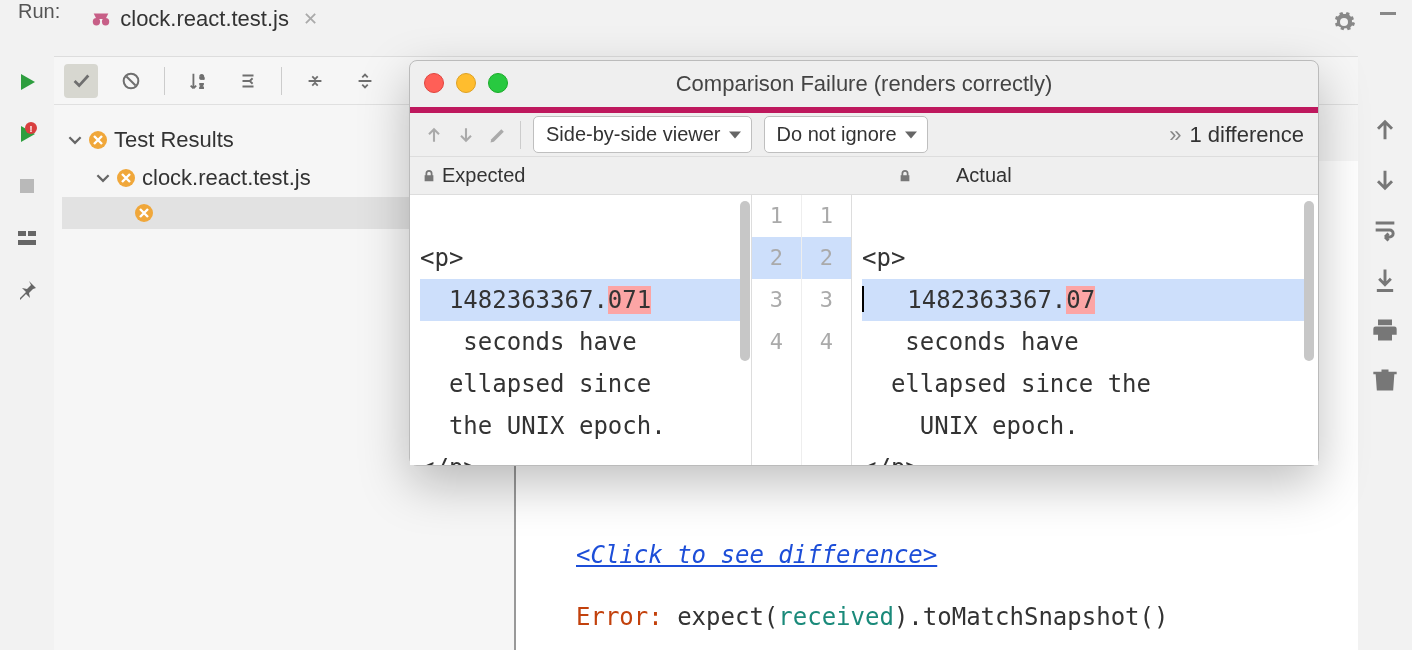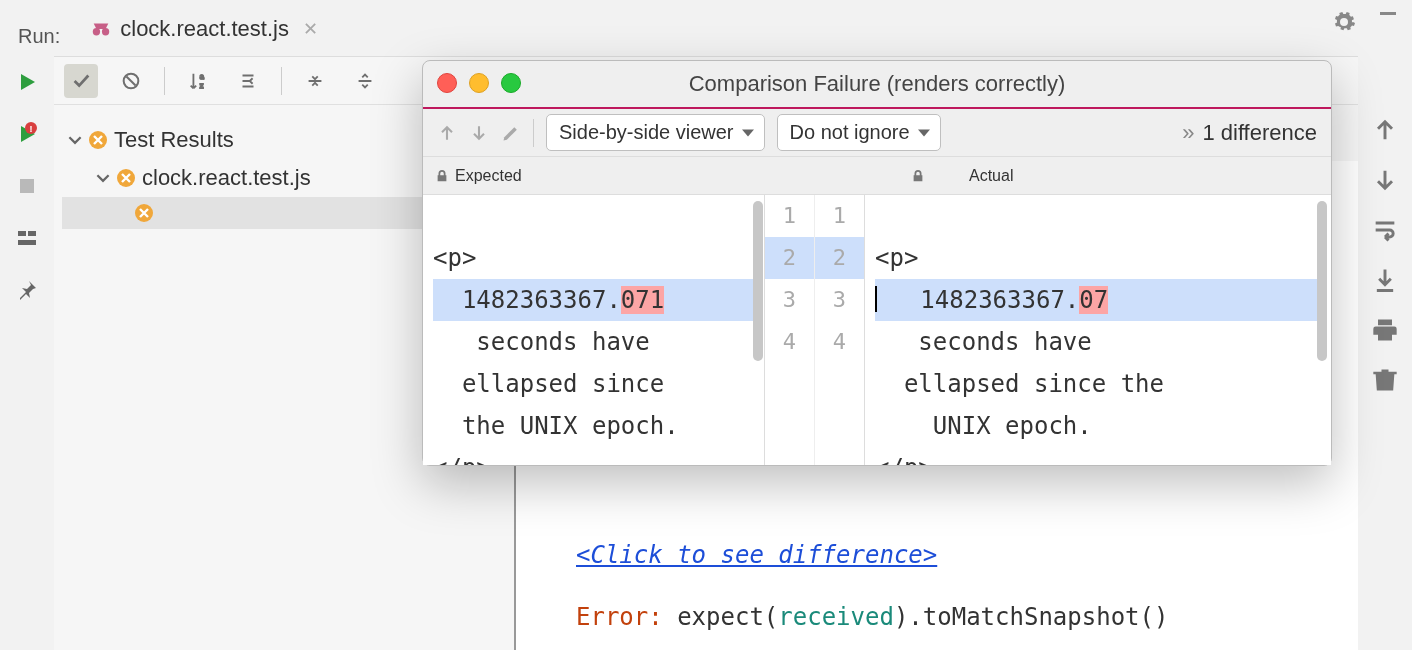--- a/index.html
+++ b/index.html
@@ -1,19 +1,19 @@
 <!DOCTYPE html>
 <html><head>
 <meta charset="utf-8">
 <style>
 * { box-sizing: border-box; margin: 0; padding: 0; }
 body { font-family: -apple-system, "Segoe UI", sans-serif; background: #f2f2f2; width: 1412px; height: 650px; overflow: hidden; position: relative; font-size: 20px; color: #333; }
 
 
-.tabbar { display: flex; align-items: flex-end; height: 48px; padding: 0 10px; gap: 12px; }
+.tabbar { display: flex; align-items: flex-start; height: 48px; padding: 0 10px; gap: 12px; }
 .run-label { font-size: 20px; color: #555; padding: 0 8px; }
 .tab { display: flex; align-items: center; gap: 8px; padding: 6px 10px; }
 .tab-icon { width: 22px; height: 22px; }
 .tab-title { font-size: 22px; color: #333; }
 .tab-close { color: #aaa; font-size: 18px; margin-left: 6px; }
 .gear { position: absolute; right: 56px; top: 10px; color: #888; }
 .minimize { position: absolute; right: 16px; top: 12px; width: 16px; height: 3px; background: #888; }
 
 
 .leftrail { position: absolute; left: 0; top: 56px; bottom: 0; width: 54px; display: flex; flex-direction: column; align-items: center; gap: 28px; padding-top: 14px; }
@@ -40,36 +40,36 @@
 .disclosure { width: 14px; height: 14px; }
 .nodeicon { width: 20px; height: 20px; }
 
 
 .console { position: absolute; left: 460px; right: 0; top: 104px; bottom: 0; background: #fff; font-family: "Menlo","Consolas",monospace; font-size: 24px; padding: 380px 0 0 60px; border-left: 2px solid #999; }
 .console a { color: #1d4ed8; text-decoration: underline; font-style: italic; }
 .console .err { color: #c2410c; }
 .console .kw { color: #1a8a7a; }
 
 
-.dialog { position: absolute; left: 422px; top: 60px; width: 910px; background: #efefef; border: 1px solid #bbb; border-radius: 8px; box-shadow: 0 18px 50px rgba(0,0,0,0.25); }
+.dialog { position: absolute; left: 409px; top: 60px; width: 910px; background: #efefef; border: 1px solid #bbb; border-radius: 8px; box-shadow: 0 18px 50px rgba(0,0,0,0.25); }
 .dlg-title { height: 46px; display: flex; align-items: center; justify-content: center; position: relative; font-size: 22px; color: #444; }
 .traffic { position: absolute; left: 14px; top: 12px; display: flex; gap: 12px; }
 .tl { width: 20px; height: 20px; border-radius: 50%; }
 .tl.r { background: #ff5f57; border: 1px solid #e0443e; }
 .tl.y { background: #ffbd2e; border: 1px solid #dea123; }
 .tl.g { background: #28c940; border: 1px solid #1aab29; }
 
-.dlg-toolbar { height: 50px; display: flex; align-items: center; gap: 12px; padding: 0 14px; border-top: 2px solid #be185d; border-bottom: 1px solid #ddd; }
+.dlg-toolbar { height: 50px; display: flex; align-items: center; gap: 12px; padding: 0 14px; border-top: 6px solid #be185d; border-bottom: 1px solid #ddd; }
 .dlg-toolbar .navbtn { color: #999; }
 .dlg-select { border: 1px solid #bfbfbf; border-radius: 5px; background: #fff; padding: 6px 30px 6px 12px; font-size: 20px; position: relative; }
 .dlg-select::after { content: ""; position: absolute; right: 10px; top: 50%; width: 0; height: 0; border-left: 6px solid transparent; border-right: 6px solid transparent; border-top: 7px solid #666; transform: translateY(-50%); }
 .diffcount { margin-left: auto; font-size: 22px; display: flex; align-items: center; gap: 8px; }
 
 .dlg-cols { display: flex; height: 38px; border-bottom: 1px solid #ddd; }
-.colh { display: flex; align-items: center; gap: 6px; padding: 0 12px; font-size: 16px; }
+.colh { display: flex; align-items: center; gap: 6px; padding: 0 12px; font-size: 20px; }
 .colh.left { width: 448px; }
 .colh.right { width: 432px; margin-left: auto; gap: 44px; }
 .lock { width: 14px; height: 14px; }
 
 .dlg-body { display: flex; background: #fff; height: 270px; position: relative; }
 .pane { font-family: "Menlo","Consolas",monospace; font-size: 24px; line-height: 42px; padding: 0 10px; white-space: pre; overflow: hidden; }
 .pane.left { width: 342px; border-right: 1px solid #ddd; }
 .gutters { width: 100px; display: flex; color: #aaa; border-right: 1px solid #ddd; }
 .gut { width: 50px; text-align: center; font-family: "Menlo",monospace; font-size: 22px; line-height: 42px; }
 .gut.l { border-right: 1px solid #eee; }

